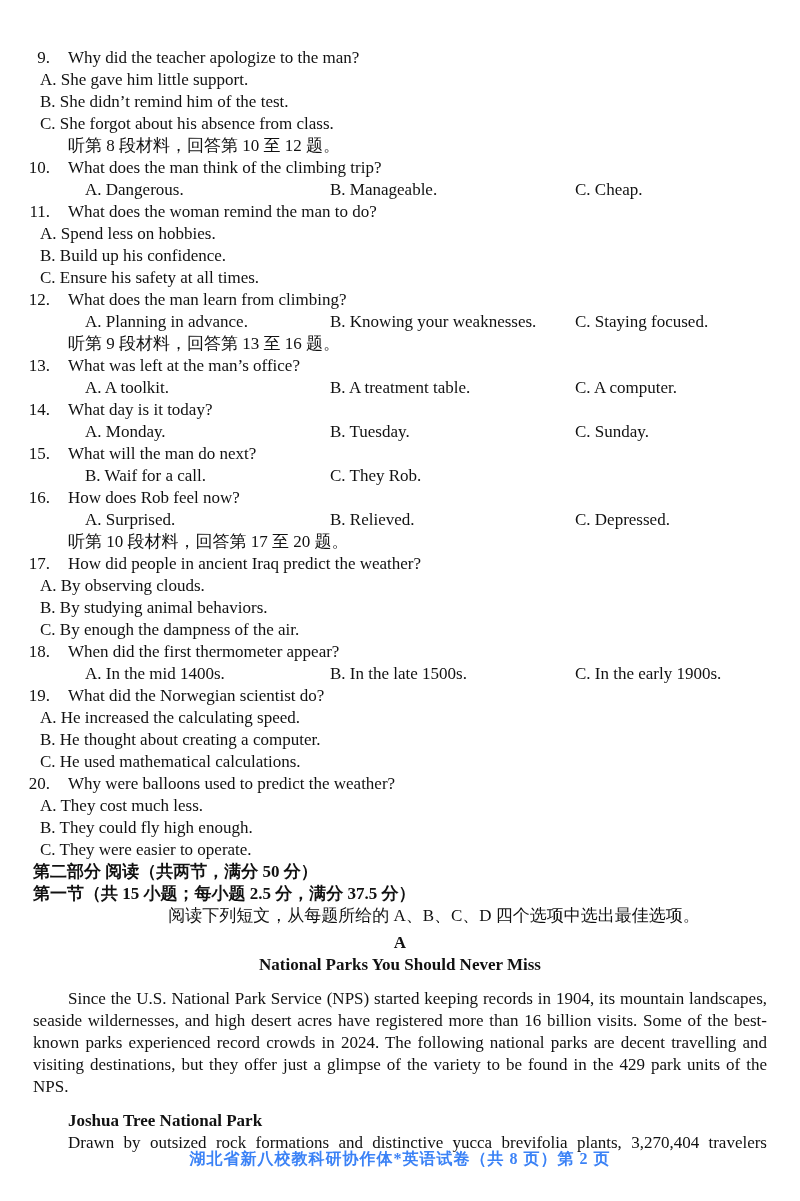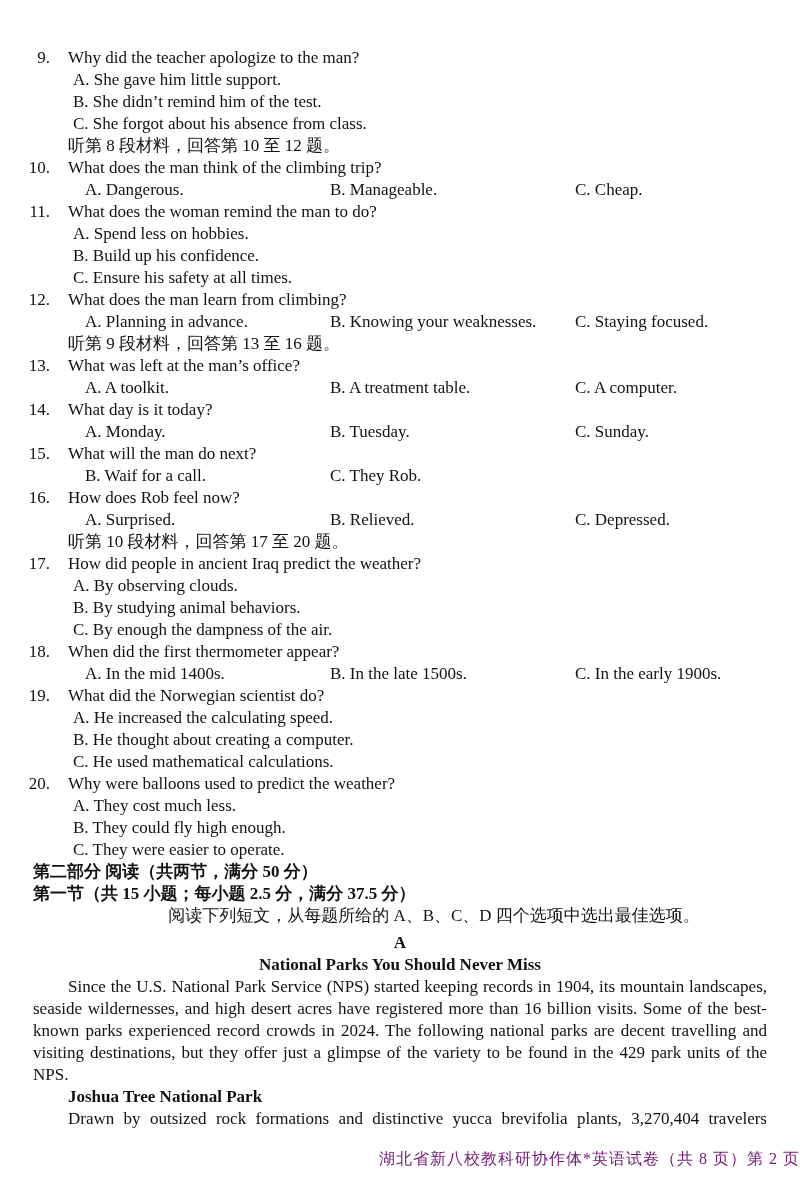--- a/index.html
+++ b/index.html
@@ -27,21 +27,21 @@
   
   .q { position: relative; }
   .q-line { position: relative; padding-left: 68px; }
   .q-num {
     position: absolute;
     left: 26px;
     width: 24px;
     text-align: right;
     white-space: nowrap;
   }
-  .opt { padding-left: 73px; }
+  .opt { padding-left: 40px; }
   .opt-row { display: flex; padding-left: 85px; justify-content: center; }
   .opt-row .c1 { width: 245px; }
   .opt-row .c2 { width: 245px; }
   .opt-row .c3 { flex: 1; }
   .note { padding-left: 68px; }
   
   .sec-heading {
     padding-left: 33px;
     font-weight: bold;
   }
@@ -49,43 +49,44 @@
   .passage-label {
     text-align: center;
     font-weight: bold;
     margin-top: 5px;
   }
   .passage-title {
     text-align: center;
     font-weight: bold;
   }
   .para {
-    margin: 0 33px;
+    margin: 12px 33px;
     text-align: justify;
     text-indent: 35px;
   }
   .para-first-line {
     margin: 0 33px;
     text-align: justify;
     text-align-last: justify;
     text-indent: 35px;
   }
   .subheading {
     padding-left: 68px;
     font-weight: bold;
   }
   .footer {
     position: absolute;
     top: 1148px;
     left: 0;
     width: 100%;
-    text-align: right;
+    text-align: center;
     font-size: 16px;
     letter-spacing: 1px;
-    color: #701a75;
+    color: #3b82f6;
+    font-weight: bold;
   }
 </style>
 </head>
 <body>
 
 <div class="page">
   <div class="content">
 
     <div id="questions">
         <div class="q">

